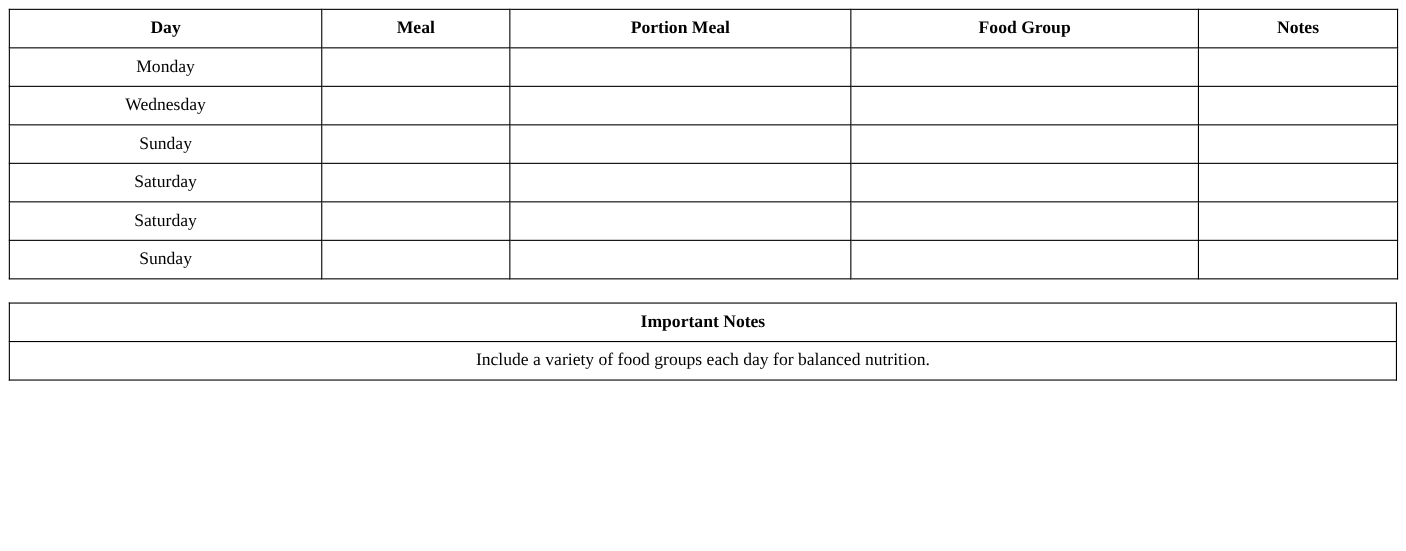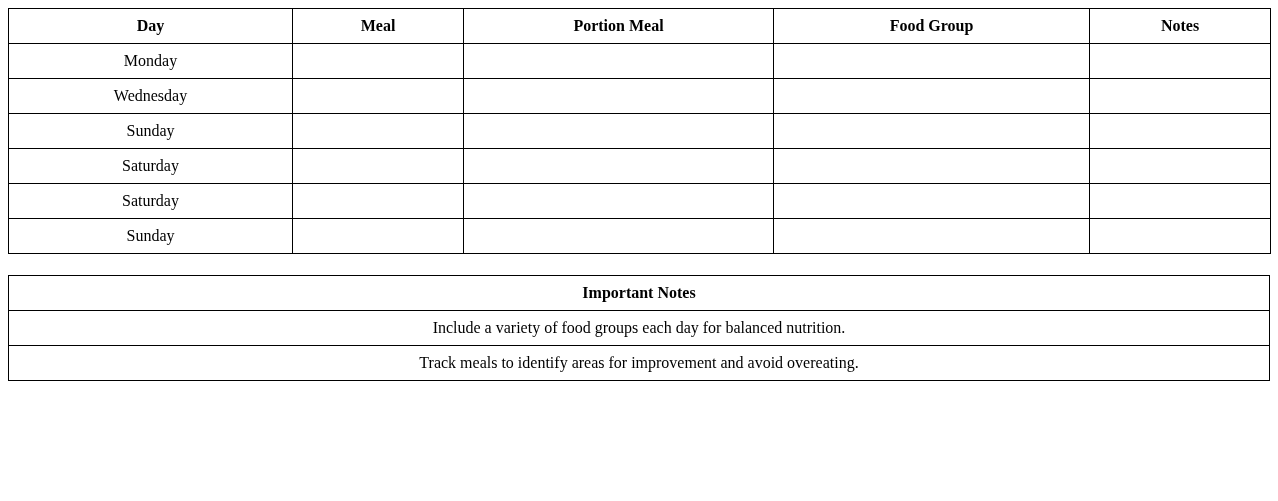--- a/index.html
+++ b/index.html
@@ -111,17 +111,14 @@
 <table class="notes-table">
   <thead>
     <tr>
       <th>Important Notes</th>
     </tr>
   </thead>
   <tbody>
     <tr>
       <td>Include a variety of food groups each day for balanced nutrition.</td>
     </tr>
-    <tr>
-      <td>Track meals to identify areas for improvement and avoid overeating.</td>
-    </tr>
   </tbody>
 </table>
 
 </body></html>

